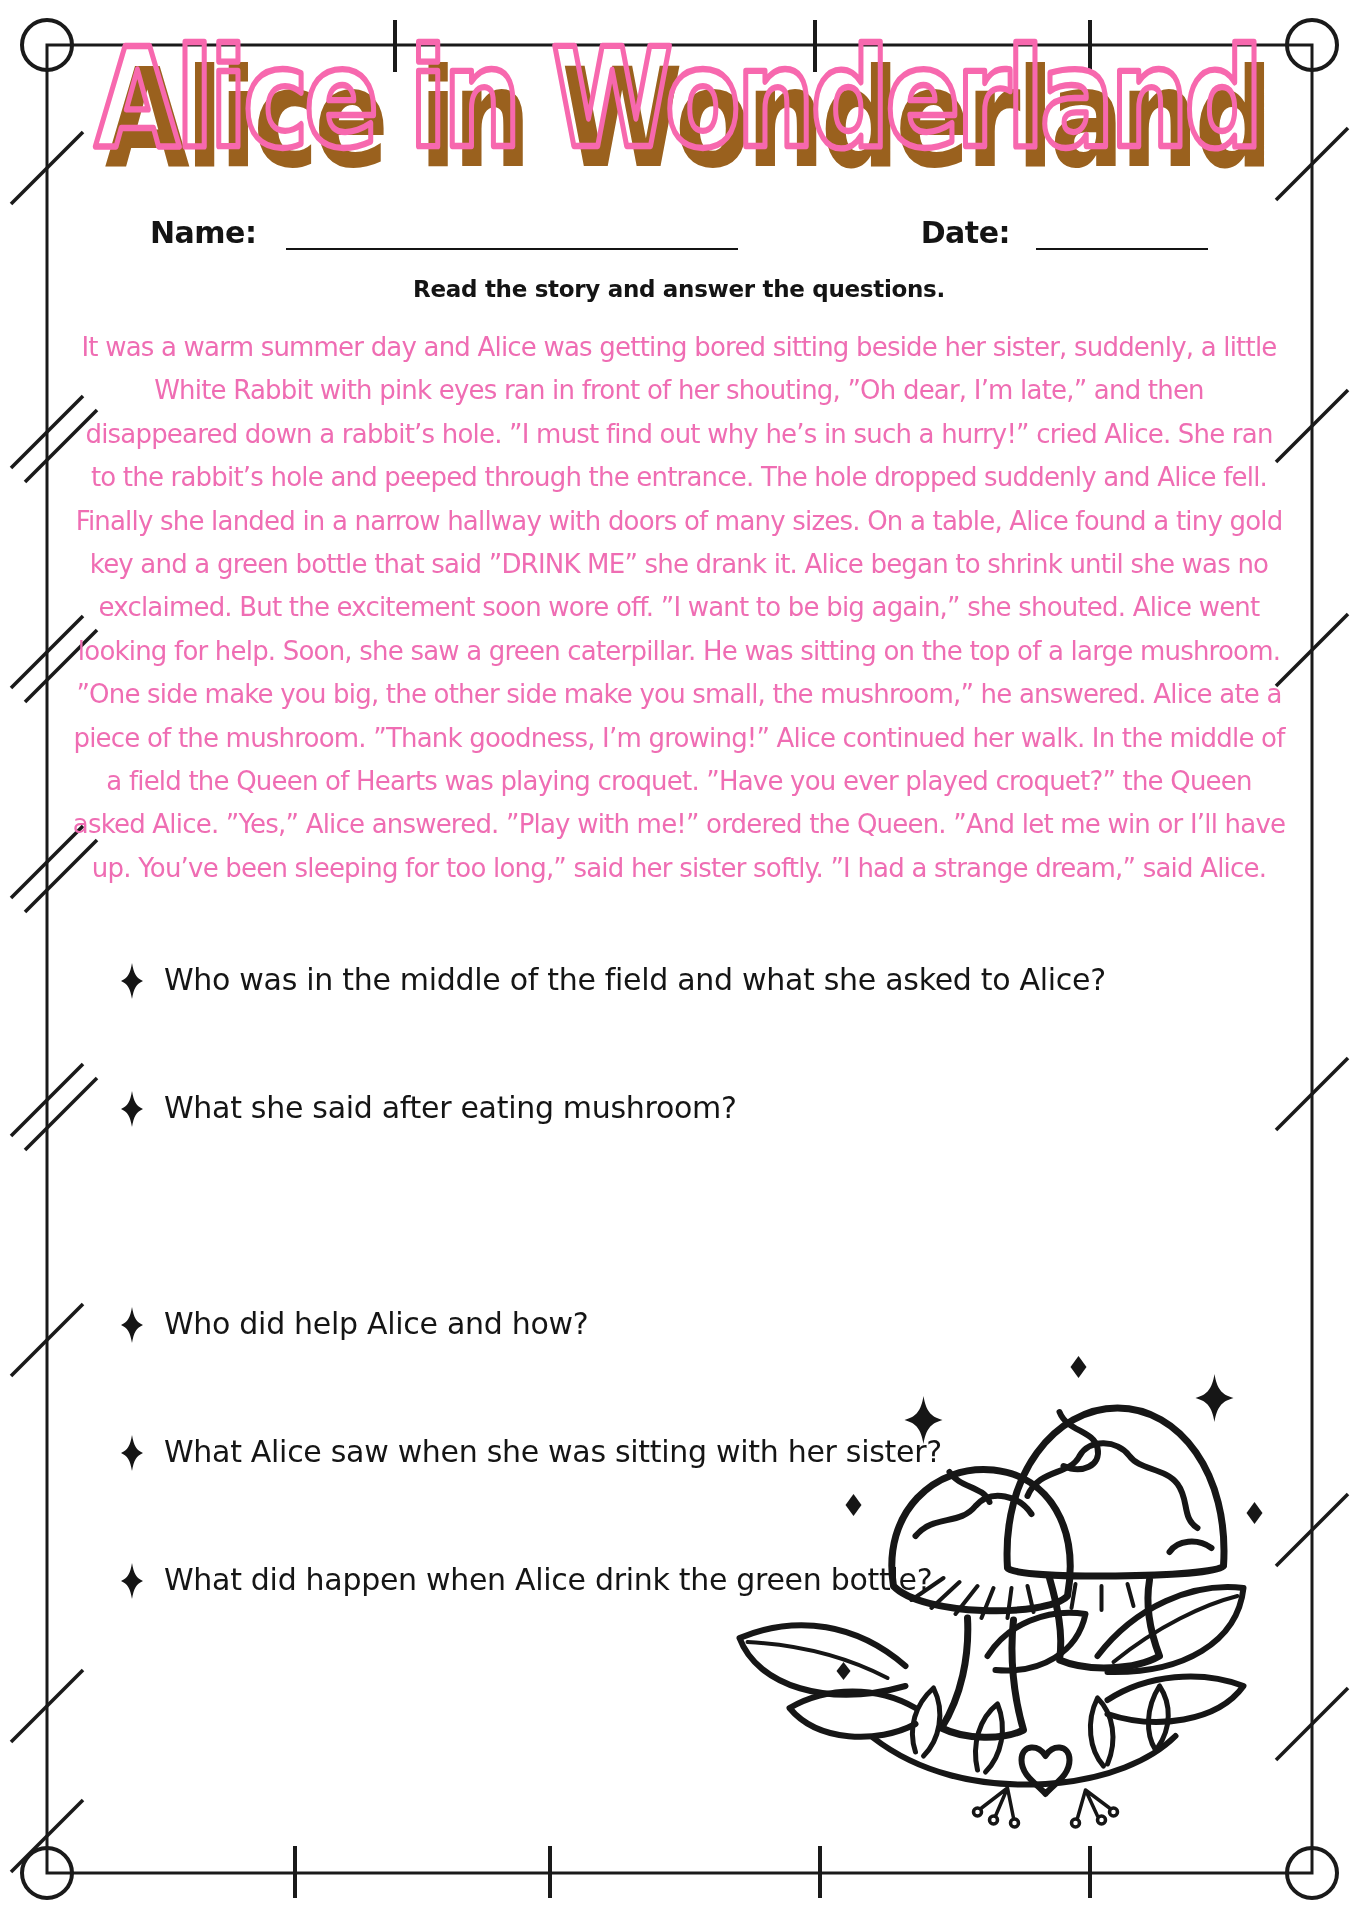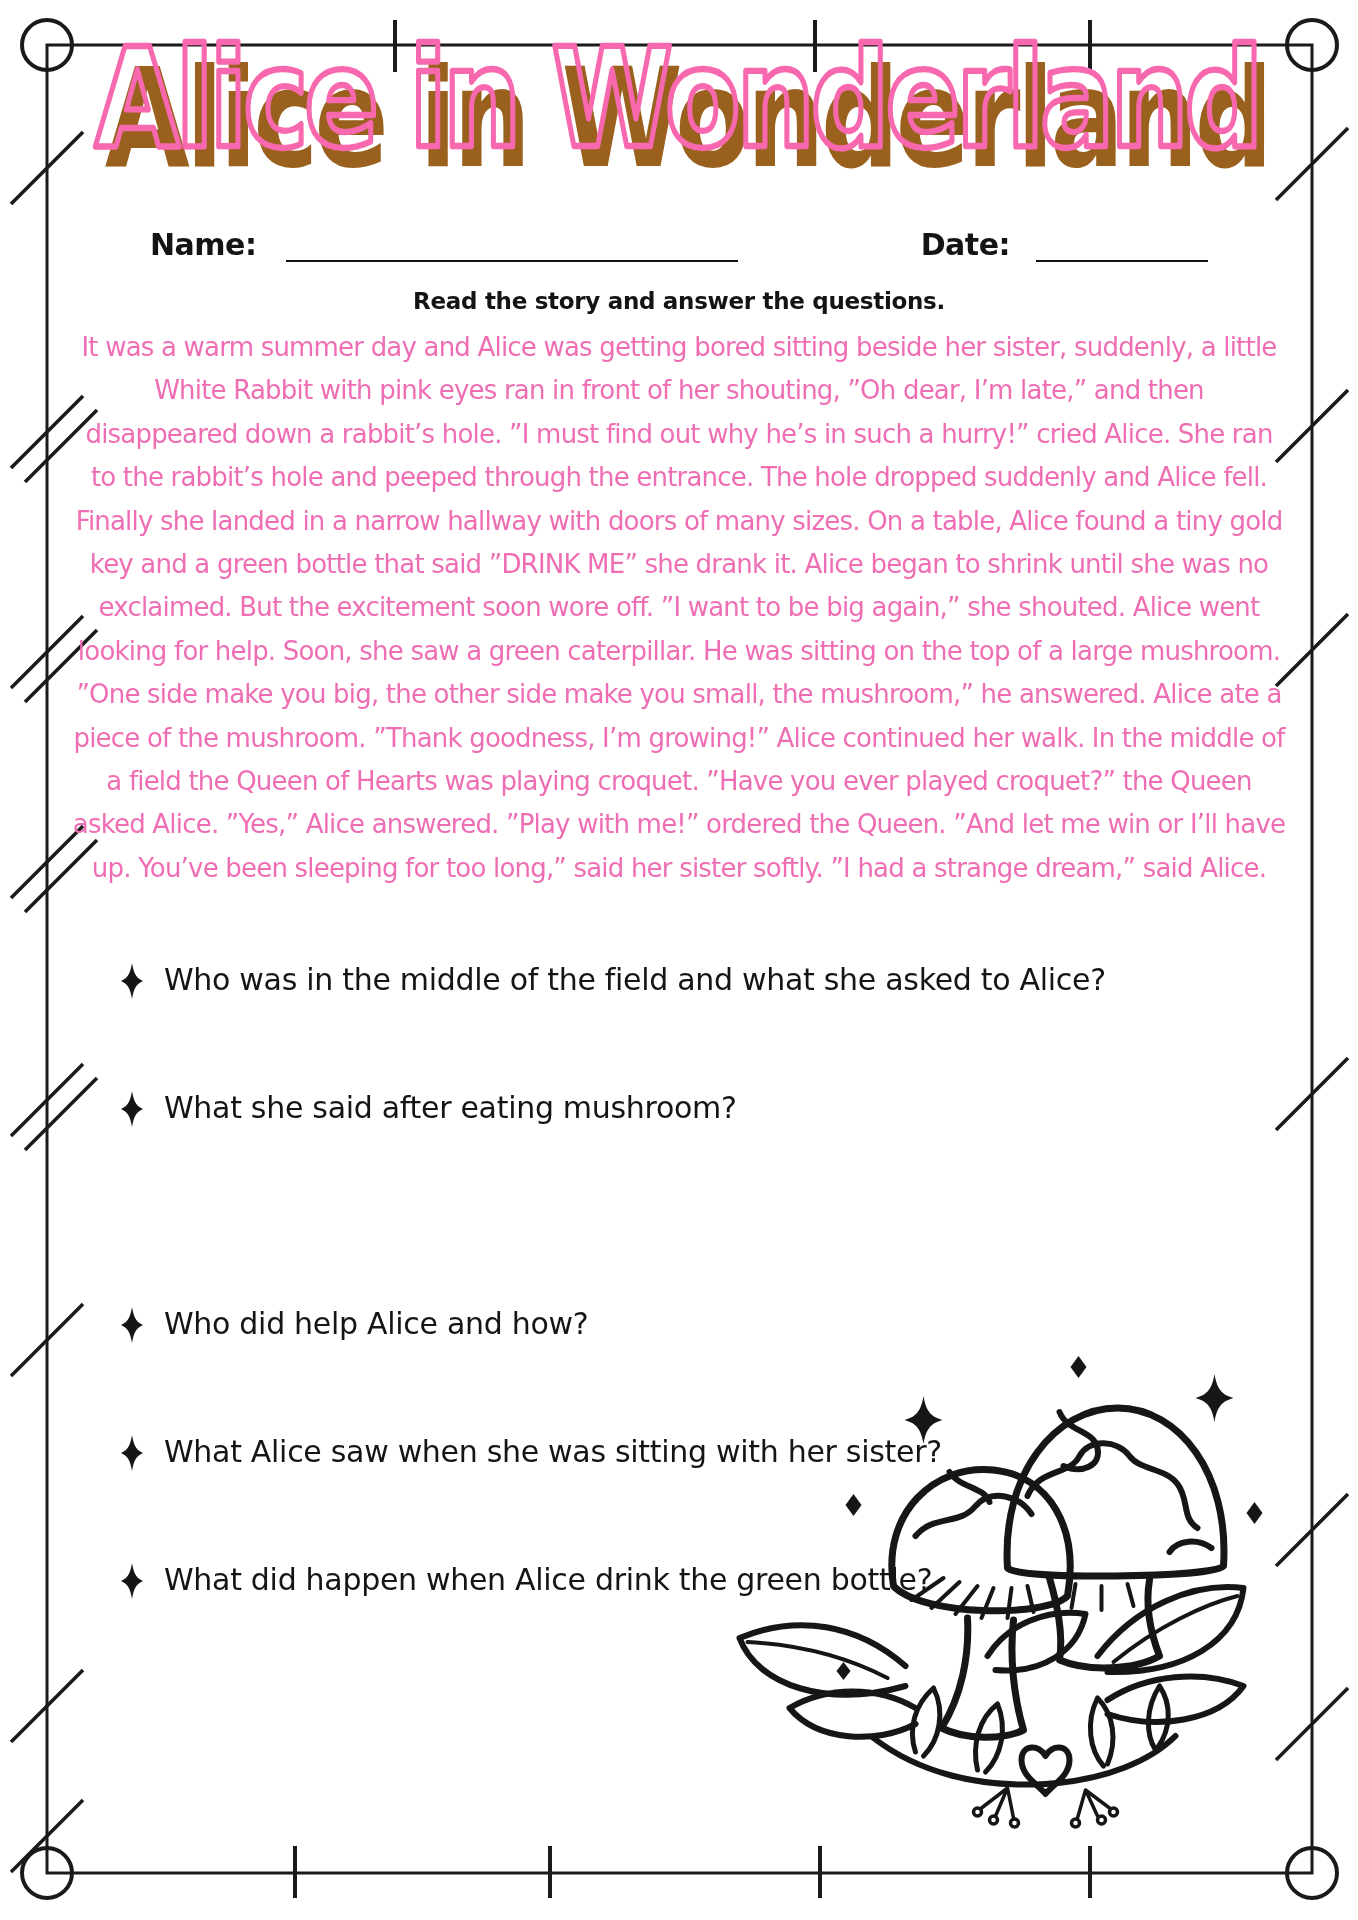--- a/index.html
+++ b/index.html
@@ -24,36 +24,36 @@
   }
   .title-stroke{
     font-family:"DejaVu Sans", sans-serif; font-weight:bold;
     font-size:110px; letter-spacing:-4px; fill:none;
     stroke:#F768AE; stroke-width:5px; stroke-linejoin:round;
   }
 
   
   .meta-row{
     display:flex; align-items:flex-end;
-    margin:12px 150px 0 150px;
+    margin:0 150px 0 150px;
     font-size:30px; font-weight:bold; color:#141414;
     letter-spacing:-0.5px;
   }
   .write-line{ border-bottom:2.5px solid #141414; height:36px; }
   .name-line{ width:452px; margin-left:30px; }
   .date-line{ width:172px; margin-left:26px; }
   .meta-spacer{ flex:1; }
 
   .instruction{
     text-align:center; font-size:23px; font-weight:bold;
     color:#141414; margin-top:26px; letter-spacing:-0.3px;
   }
 
   
-  .story{ margin:12px auto 0 auto; width:1240px; text-align:center; }
+  .story{ margin:24px auto 0 auto; width:1240px; text-align:center; }
   .story-line{
     white-space:nowrap;
     font-size:26px; line-height:43.4px; letter-spacing:-0.8px;
     color:#EF6DB3;
   }
 
   
   .questions{ margin-top:70px; padding-left:120px; }
   .question{ display:flex; align-items:flex-start; gap:20px; }
   .q-bullet{ flex:0 0 auto; margin-top:2px; }

